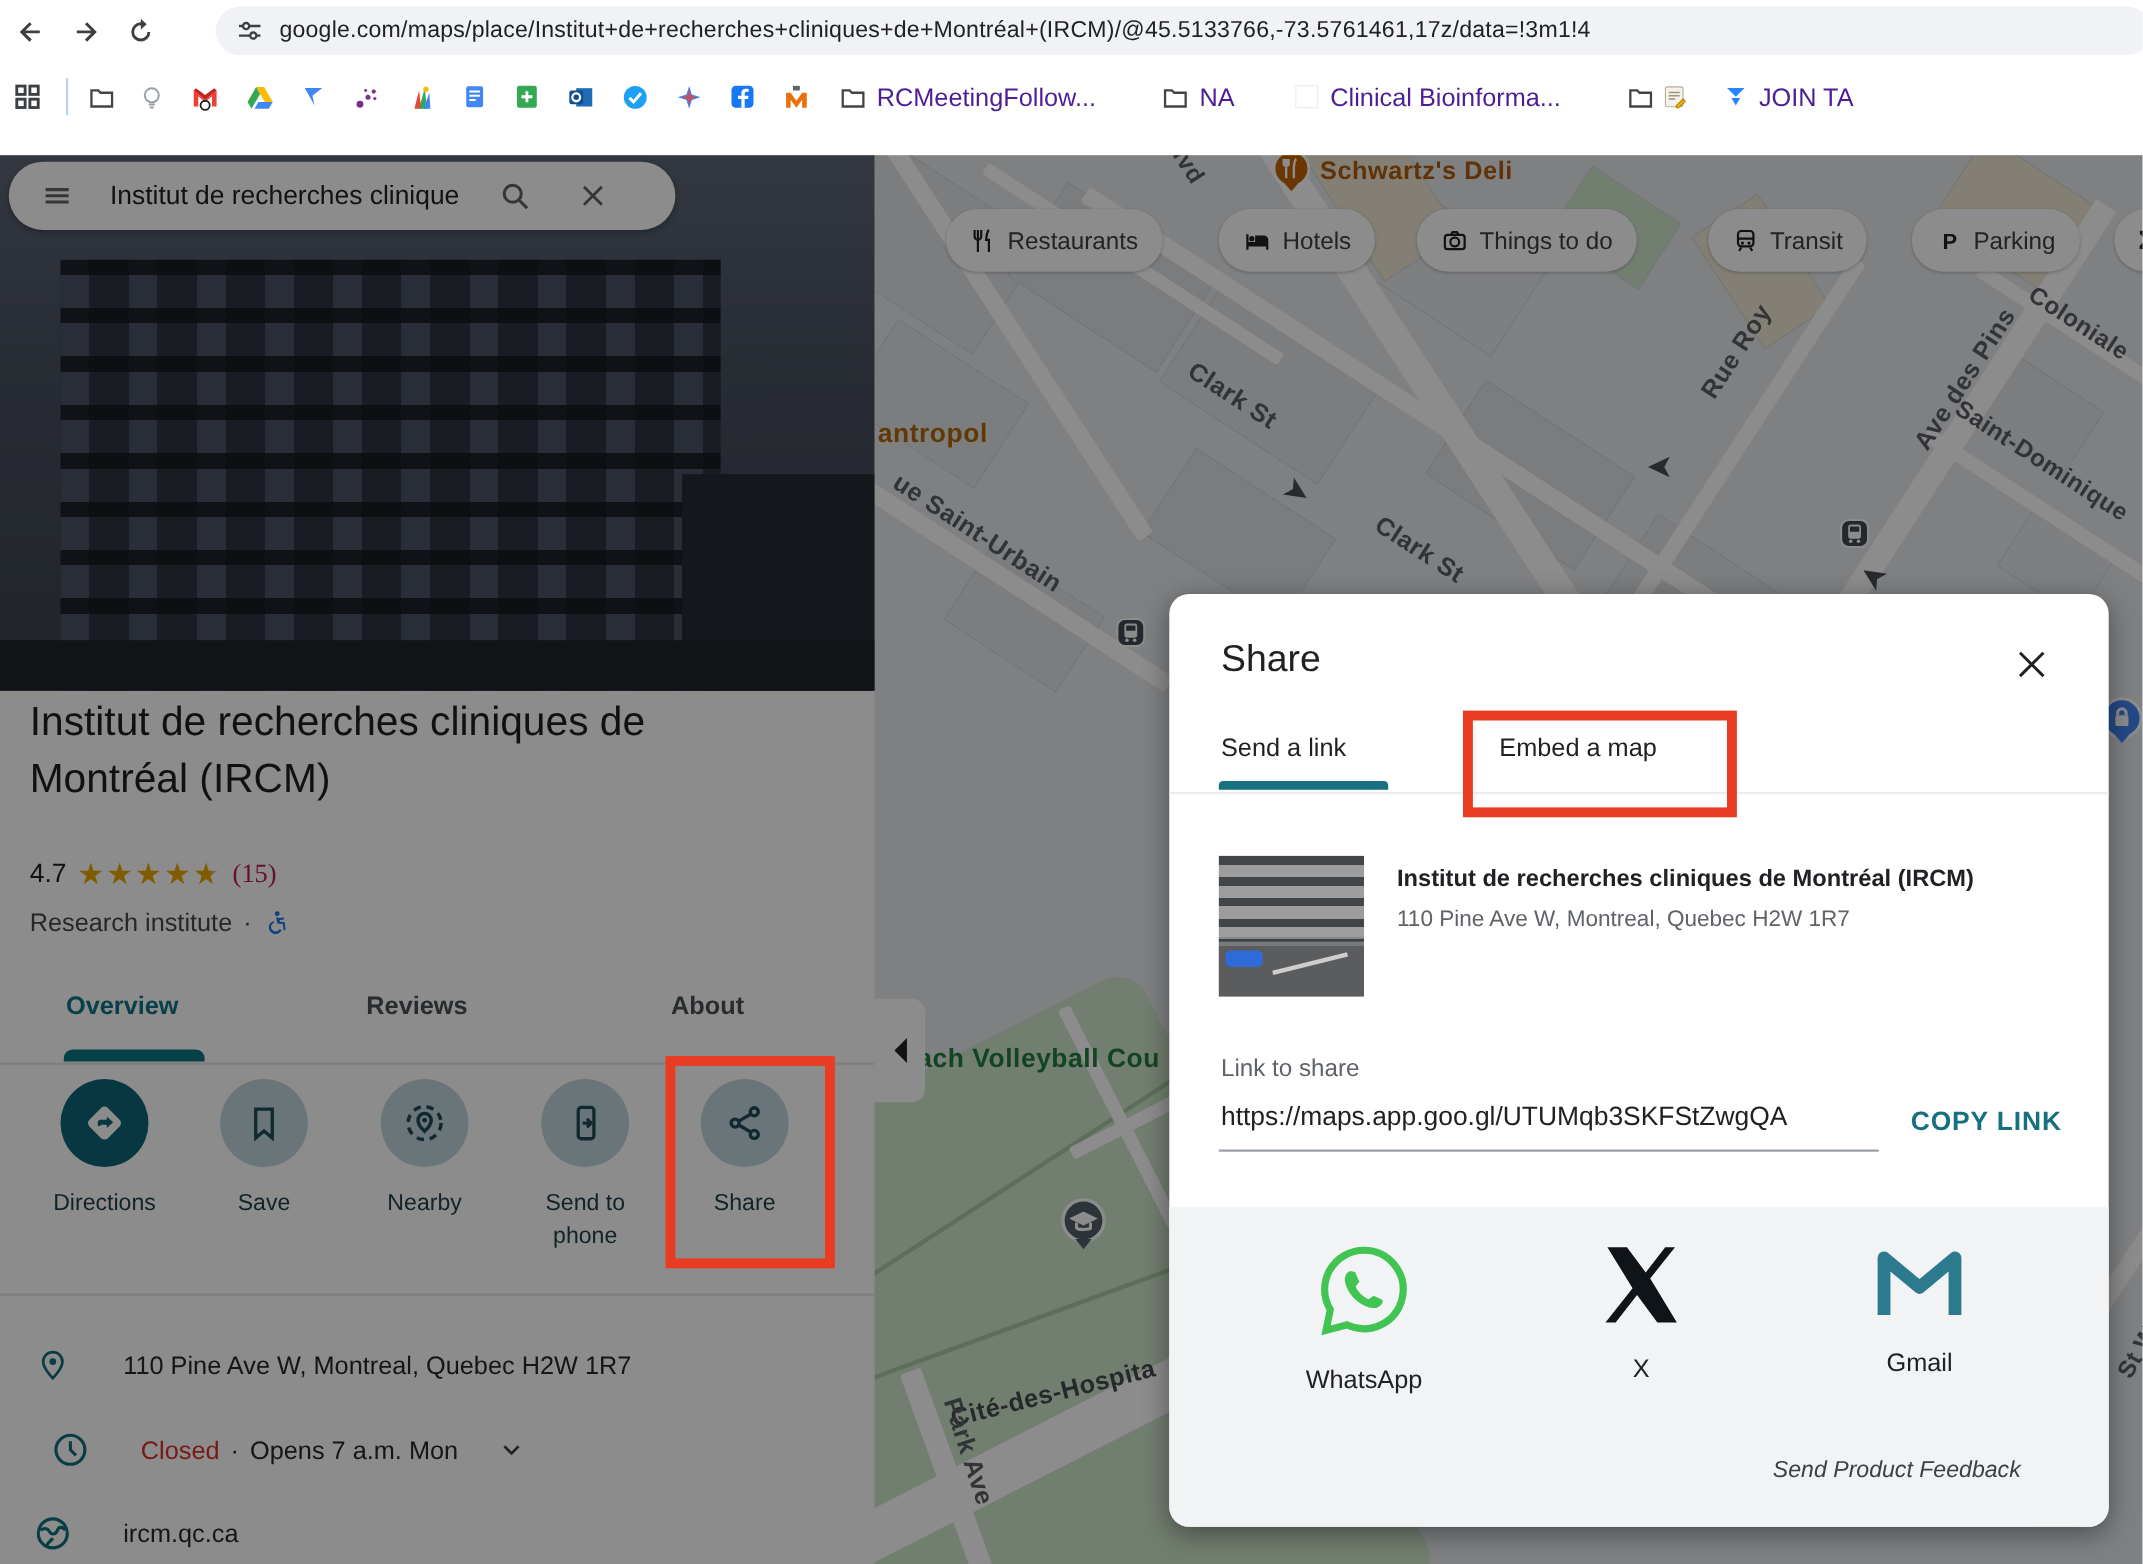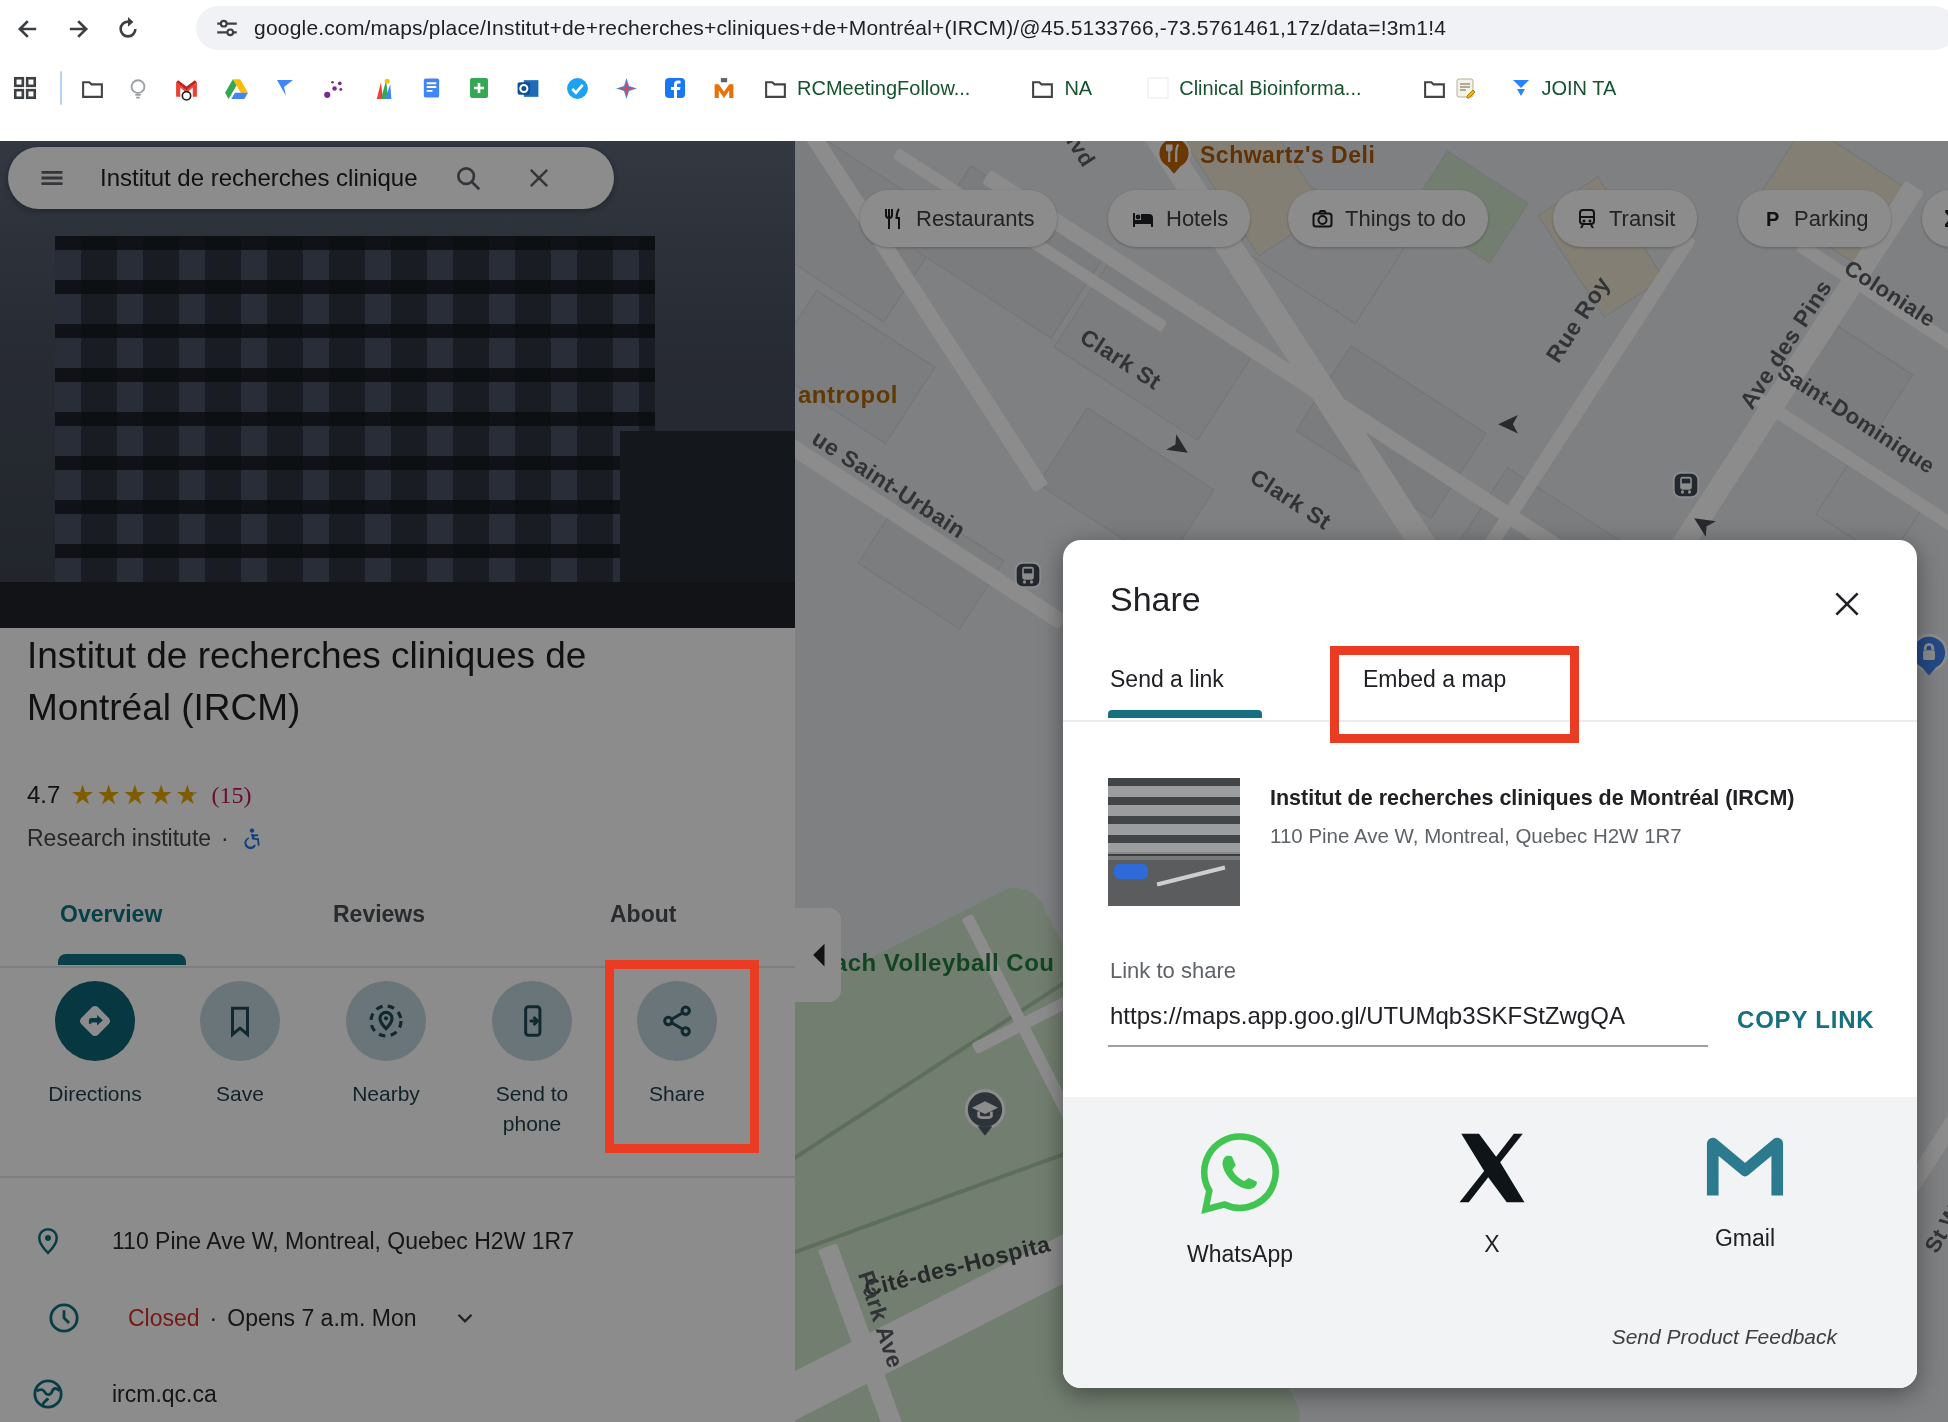--- a/index.html
+++ b/index.html
@@ -6,21 +6,21 @@
   #app{position:relative;width:1948px;height:1422px;overflow:hidden;background:#fff;}
   
   #chrome{position:absolute;left:0;top:0;width:1948px;height:141px;background:#fff;z-index:10;}
   #toolbar{position:absolute;left:0;top:0;width:1948px;height:58px;display:flex;align-items:center;}
   .nav-btn{width:44px;height:44px;display:flex;align-items:center;justify-content:center;margin-left:6px;border-radius:50%;}
   #url-pill{position:absolute;left:196px;top:6px;width:1760px;height:44px;background:#f0f2f5;border-radius:22px;display:flex;align-items:center;overflow:hidden;}
   #url-pill .tune{margin:0 14px 0 18px;flex:0 0 auto;}
   #url-text{font-size:21px;color:#202124;white-space:nowrap;letter-spacing:.2px;}
   #bookmarks{position:absolute;left:0;top:60px;width:1948px;height:56px;display:flex;align-items:center;}
   .bm{display:flex;align-items:center;margin-left:26px;flex:0 0 auto;}
-  .bm .bm-label{font-size:20px;color:#14532d;margin-left:9px;white-space:nowrap;}
+  .bm .bm-label{font-size:23px;color:#4c1d95;margin-left:9px;white-space:nowrap;}
   .bm-divider{width:2px;height:34px;background:#b7d3f8;margin-left:22px;border-radius:2px;}
   
   #stage{position:absolute;left:0;top:141px;width:1948px;height:1281px;overflow:hidden;background:#e8eaed;}
   
   #map{position:absolute;left:0;top:0;width:1948px;height:1281px;background:#e8eaed;z-index:1;}
   .blk{position:absolute;transform-origin:center;border:1px solid #d3d5d9;}
   .road{position:absolute;transform-origin:center;border-radius:3px;}
   .mlabel{position:absolute;transform-origin:center;font-weight:bold;color:#5a5e64;white-space:nowrap;letter-spacing:.5px;}
   .marrow{position:absolute;transform-origin:center;color:#4a4e54;font-size:26px;font-weight:bold;}
   .chip{position:absolute;top:49px;height:57px;background:#fff;border-radius:29px;display:flex;align-items:center;padding:0 22px;box-shadow:0 1px 3px rgba(0,0,0,.25);}

